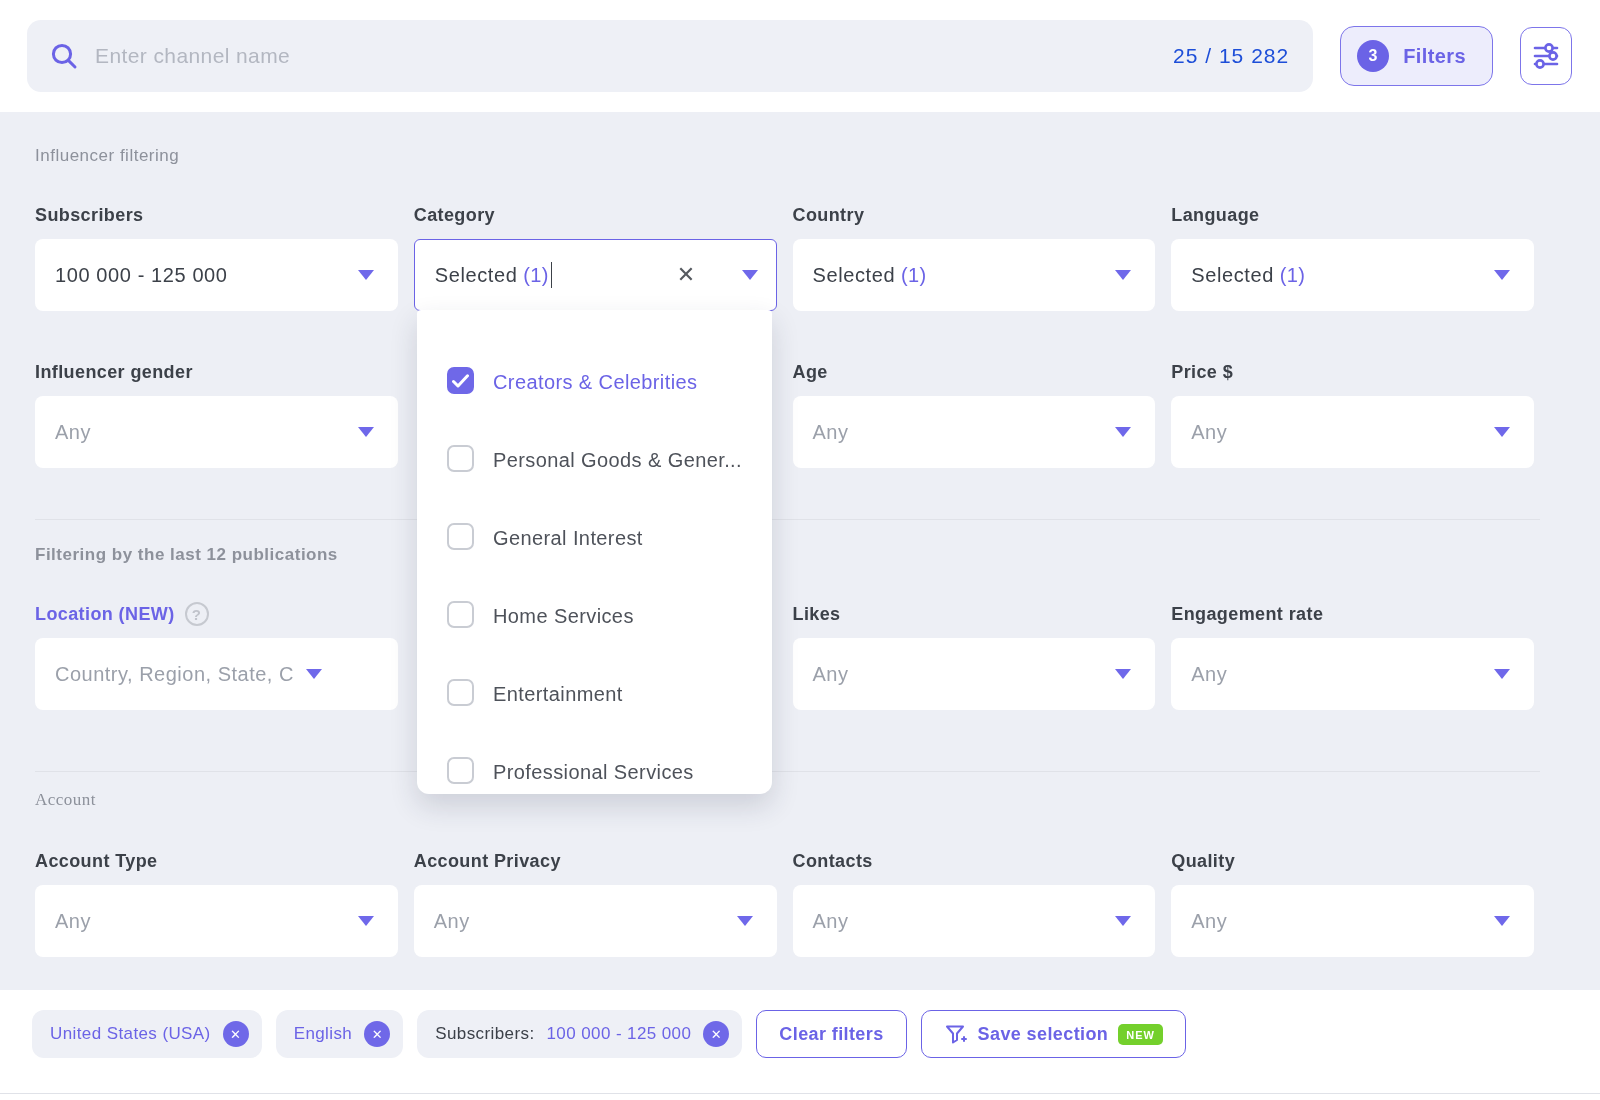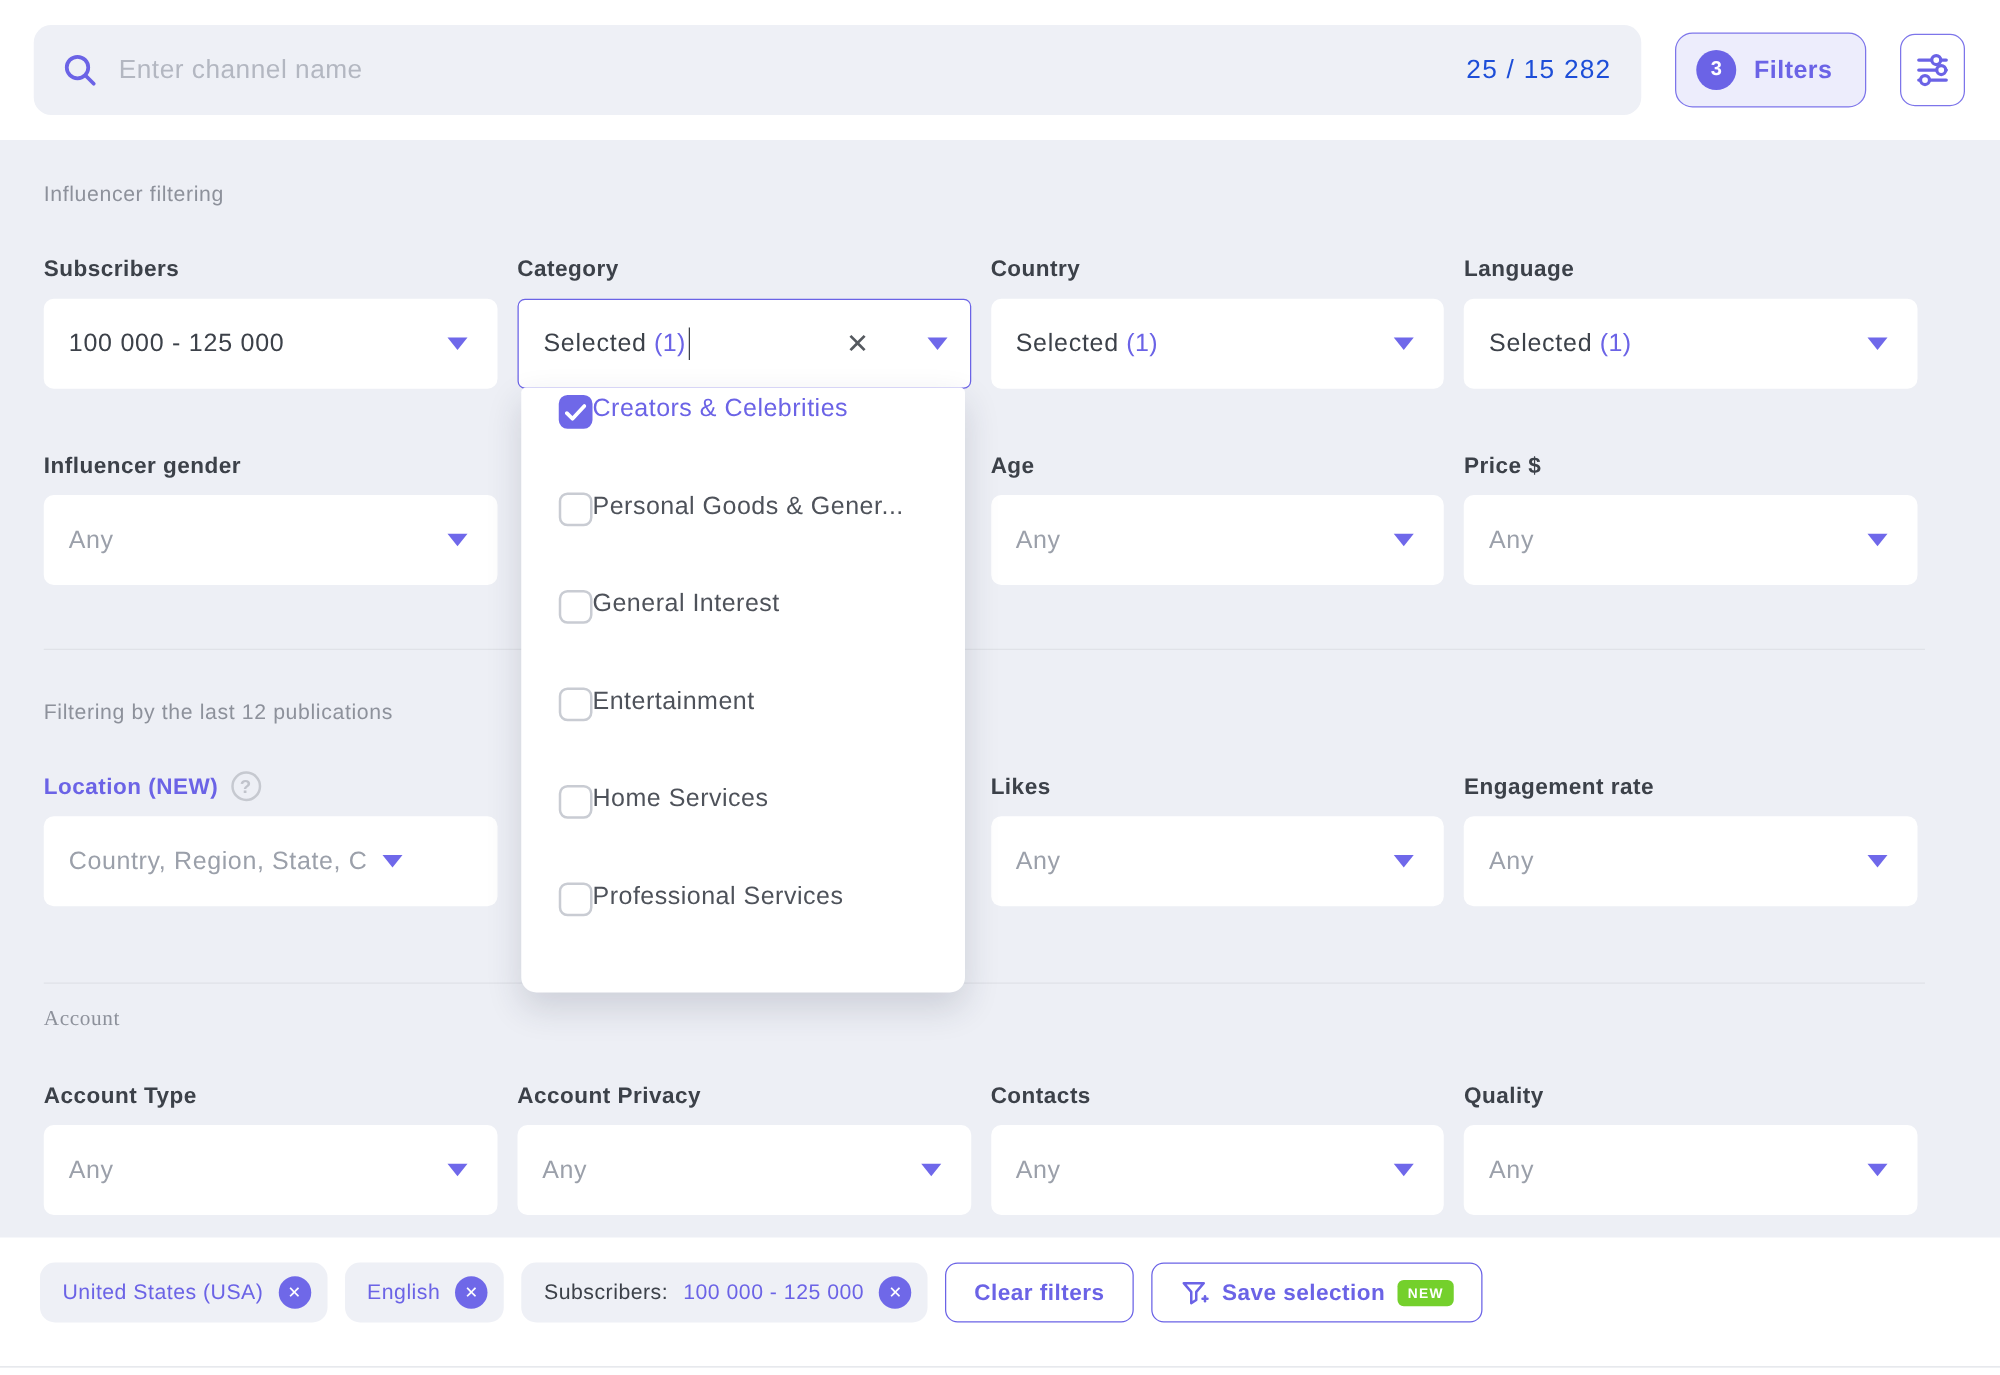--- a/index.html
+++ b/index.html
@@ -15,21 +15,21 @@
   .search-counter { font-size:21px; color:#1d4ed8; letter-spacing:1px; white-space:nowrap; }
   .filters-btn { height:60px; padding:0 26px 0 16px; border-radius:14px; background:#ededfc; border:1.5px solid #7d75ea; display:flex; align-items:center; gap:14px; cursor:pointer; }
   .filters-count { width:32px; height:32px; border-radius:50%; background:#6b63e6; color:#fff; font-size:16px; font-weight:bold; display:flex; align-items:center; justify-content:center; }
   .filters-label { color:#6b63e6; font-size:20px; font-weight:bold; letter-spacing:.4px; }
   .icon-btn { width:52px; height:58px; border-radius:12px; background:#fff; border:1.5px solid #7d75ea; display:flex; align-items:center; justify-content:center; cursor:pointer; }
 
   
   .main { position:absolute; top:112px; left:0; width:100%; height:918px; background:#edeff5; }
   .section-label { margin-left:35px; font-size:17px; color:#8d919b; letter-spacing:.5px; }
   .sl-1 { padding-top:34px; }
-  .sl-2 { margin-top:40px; }
+  .sl-2 { margin-top:25px;font-weight:bold; }
   .sl-3 { margin-top:18px;font-family:Liberation Serif, serif; }
   .grid { display:grid; grid-template-columns:repeat(4,1fr); column-gap:16px; margin:0 66px 0 35px; }
   .row-1 { margin-top:38px; }
   .row-2 { margin-top:50px; }
   .row-3 { margin-top:38px; }
   .row-4 { margin-top:40px; }
   .field-label { font-size:18px; font-weight:bold; color:#3c4149; letter-spacing:.4px; margin-bottom:13px; height:22px; display:flex; align-items:center; gap:10px; }
   .field-label.accent { color:#6b63e6; }
   .field-box { height:72px; background:#fff; border-radius:8px; display:flex; align-items:center; padding:0 24px 0 20px; font-size:20px; cursor:pointer; }
   .field-box.bordered { border:1.5px solid #6b63e6; border-radius:6px; padding-right:18px; }
@@ -41,21 +41,21 @@
   .caret.inline { margin-left:12px; }
   .cursor-bar { display:inline-block; width:1.5px; height:26px; background:#3c4149; margin-left:2px; vertical-align:middle; }
   .clear-x { color:#55595f; font-size:22px; font-weight:bold; margin-right:46px; cursor:pointer; }
   .q-icon { width:24px; height:24px; border-radius:50%; border:2px solid #c6c9d0; color:#c0c3cb; font-size:15px; font-weight:bold; display:inline-flex; align-items:center; justify-content:center; }
   .divider { height:1px; background:#e0e2e8; margin:0 60px 0 35px; }
   .div-1 { margin-top:51px; }
   .div-2 { margin-top:61px; }
 
   
   .dropdown { position:absolute; left:417px; top:310px; width:355px; height:484px; background:#fff; border-radius:4px 4px 12px 12px; box-shadow:0 12px 28px rgba(40,44,70,.16); z-index:10; padding-top:6px; }
-  .dd-item { height:78px; display:flex; align-items:flex-start; padding-left:30px; cursor:pointer; }
+  .dd-item { height:78px; display:flex; align-items:flex-end; padding-left:30px; gap:19px; cursor:pointer; }
   .dd-check { width:27px; height:27px; border-radius:7px; border:2px solid #c9ccd3; background:#fff; flex:none; display:flex; align-items:center; justify-content:center; }
   .dd-item.checked .dd-check { background:#6f68e8; border-color:#6f68e8; }
   .dd-label { font-size:20px; color:#4e525a; letter-spacing:.4px; }
   .dd-item.checked .dd-label { color:#6b63e6; }
 
   
   .bottom-bar { position:absolute; left:0; bottom:0; width:100%; height:110px; background:#fff; }
   .chips-row { display:flex; align-items:center; gap:14px; padding:20px 0 0 32px; }
   .chip { height:48px; background:#eef0f6; border-radius:12px; display:flex; align-items:center; gap:12px; padding:0 13px 0 18px; font-size:17px; }
   .chip .chip-text { color:#6b63e6; letter-spacing:.4px; }
@@ -248,25 +248,25 @@
     <div class="dd-item">
       <span class="dd-check"></span>
       <span class="dd-label">Personal Goods &amp; Gener...</span>
     </div>
     <div class="dd-item">
       <span class="dd-check"></span>
       <span class="dd-label">General Interest</span>
     </div>
     <div class="dd-item">
       <span class="dd-check"></span>
+      <span class="dd-label">Home Services</span>
+    </div>
+    <div class="dd-item">
+      <span class="dd-check"></span>
       <span class="dd-label">Entertainment</span>
-    </div>
-    <div class="dd-item">
-      <span class="dd-check"></span>
-      <span class="dd-label">Home Services</span>
     </div>
     <div class="dd-item">
       <span class="dd-check"></span>
       <span class="dd-label">Professional Services</span>
     </div>
   </div>
 
   <div class="bottom-bar">
     <div class="chips-row">
       <div class="chip">

